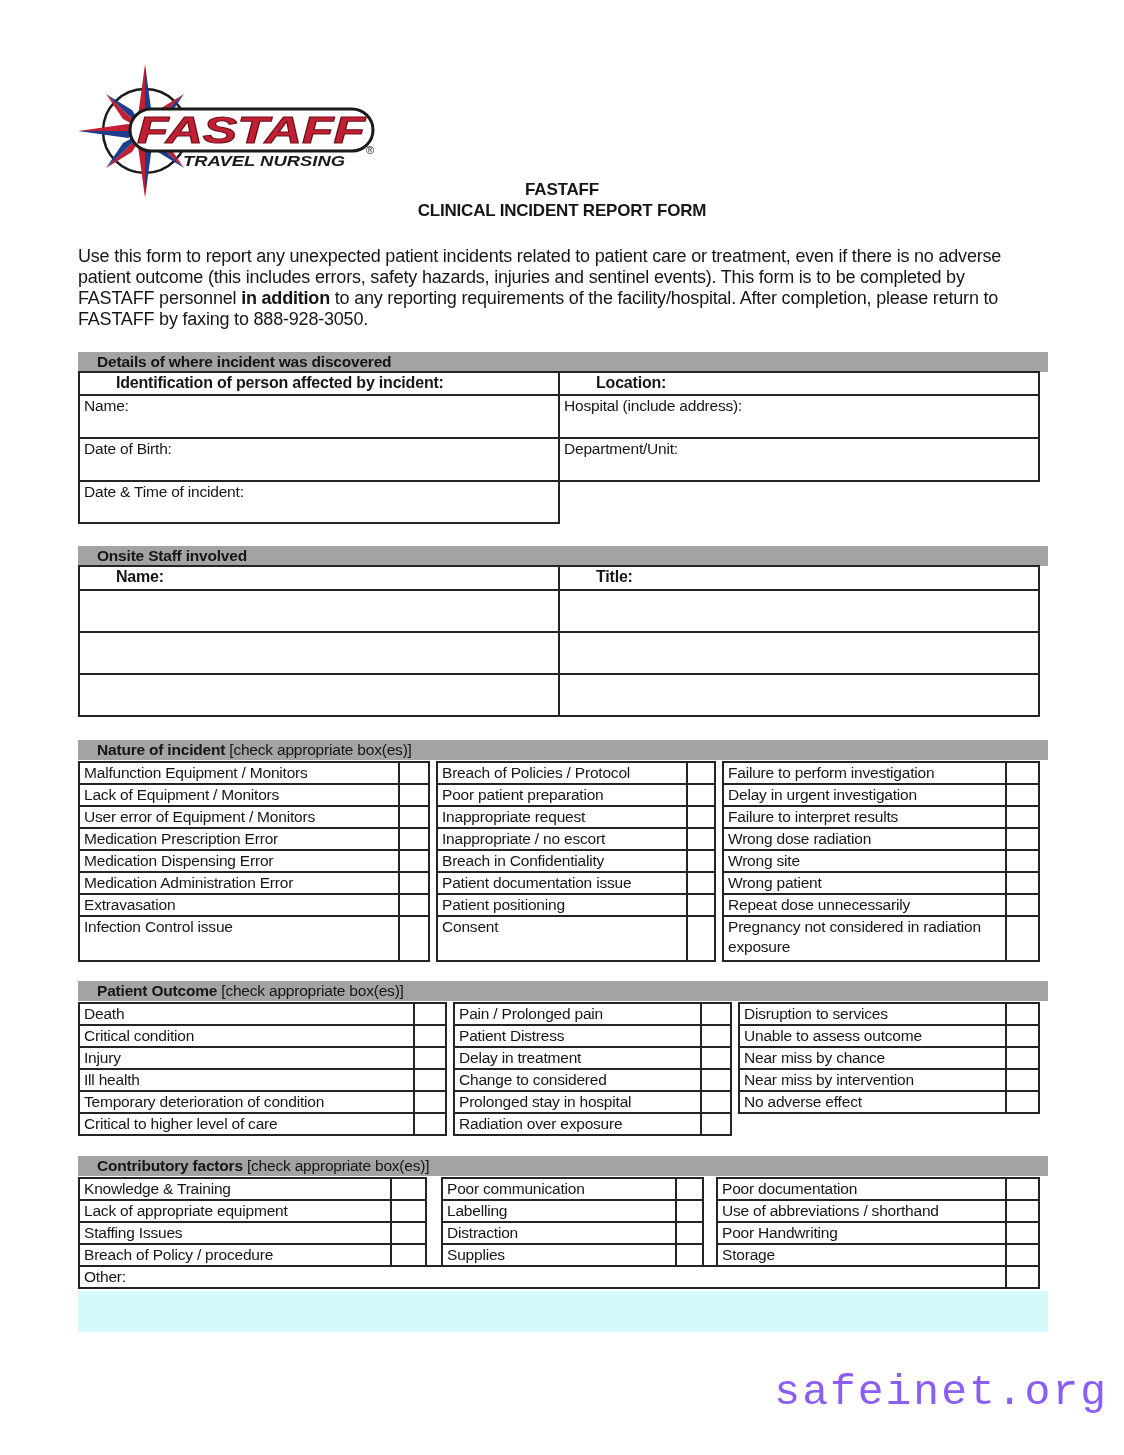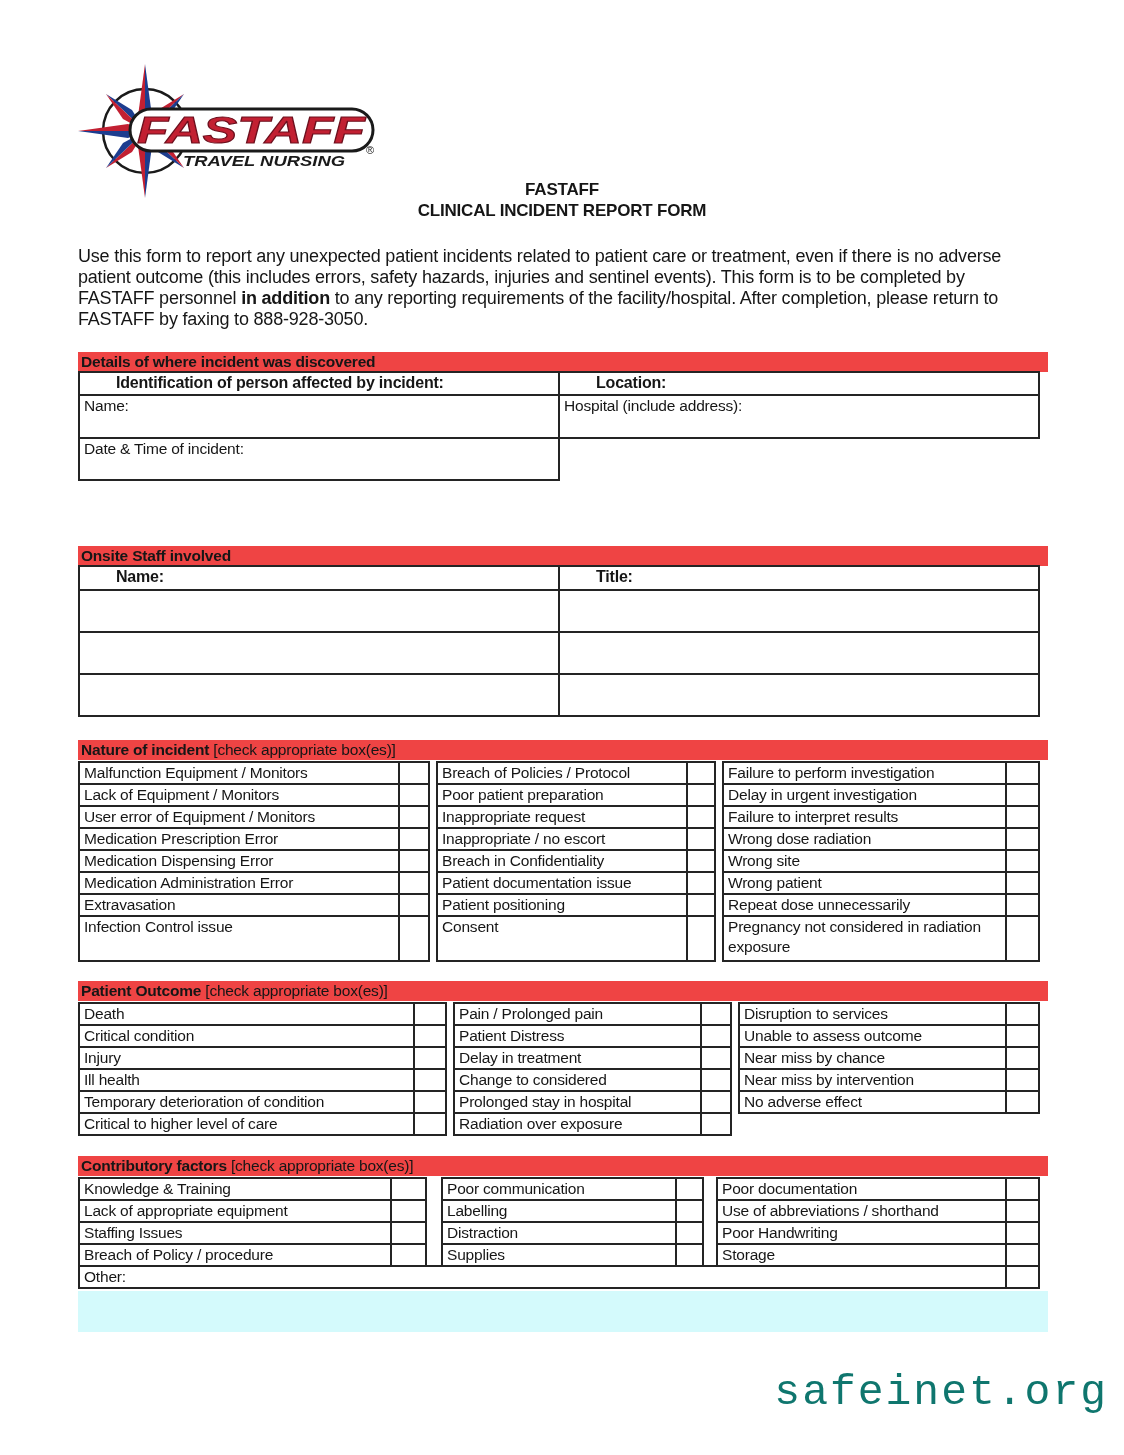--- a/index.html
+++ b/index.html
@@ -8,43 +8,43 @@
 
   .logo { position:absolute; left:70px; top:60px; width:305px; height:150px; }
 
   .doc-title { position:absolute; left:0; top:179px; width:1124px; text-align:center;
                font-weight:bold; font-size:17px; line-height:21px; letter-spacing:-0.2px; }
 
   .intro { position:absolute; left:78px; top:246px; width:948px;
            font-size:18px; line-height:21px; letter-spacing:-0.2px; }
   .intro .emph { font-weight:bold; }
 
-  .bar { position:absolute; left:78px; width:970px; height:20px; background:#ef4444;
-         font-size:15.5px; line-height:20px; font-weight:bold; padding-left:3px;
+  .bar { position:absolute; left:78px; width:970px; height:20px; background:#a3a3a3;
+         font-size:15.5px; line-height:20px; font-weight:bold; padding-left:19px;
          letter-spacing:-0.2px; white-space:nowrap; }
   .bar .note { font-weight:normal; }
 
   table.t { position:absolute; left:78px; border-collapse:collapse; table-layout:fixed;
             width:960px; }
   table.t td, table.t th { border:2px solid #242424; padding:0 4px; vertical-align:top;
             font-size:15.5px; line-height:20px; letter-spacing:-0.2px; text-align:left;
             font-weight:normal; overflow:hidden; }
   table.t th { font-weight:bold; font-size:16px;padding-left:36px; }
   table.t td.gap, table.t td.void { border:none; padding:0; }
 
   tr.h23 { height:23px; } tr.h24 { height:24px; }
   tr.h42 { height:42px; } tr.h43 { height:43px; }
   tr.h22 { height:22px; } tr.h45 { height:45px;margin-top:46px; }
 
   .cyan-block { position:absolute; left:78px; top:1291px; width:970px; height:41px;
                 background:#d4fafc; }
 
   .watermark { position:absolute; right:16px; top:1368px;
                font-family:"Liberation Mono", monospace; font-size:43px;
-               color:#0f766e; letter-spacing:2px; }
+               color:#8b5cf6; letter-spacing:2px; }
 </style>
 </head>
 <body>
 
 <div class="page">
 
   <svg class="logo" viewBox="0 0 305 150">
     <g>
       <circle cx="75" cy="71" r="42" fill="none" stroke="#1a1a1a" stroke-width="2.5"></circle>
 
@@ -89,20 +89,24 @@
       </colgroup>
     <tbody>
         <tr class="h23">
       <th>Identification of person affected by incident:</th>
       <th>Location:</th>
     </tr>
     <tr class="h43">
       <td>Name:</td>
       <td>Hospital (include address):</td>
     </tr>
+    <tr class="h43">
+      <td>Date of Birth:</td>
+      <td>Department/Unit:</td>
+    </tr>
     <tr class="h42">
       <td>Date &amp; Time of incident:</td>
       <td class="void"></td>
     </tr>
   </tbody>
     </table>
 
   <div class="bar" style="top:546px;">
     <span>Onsite Staff involved</span>
   </div>

